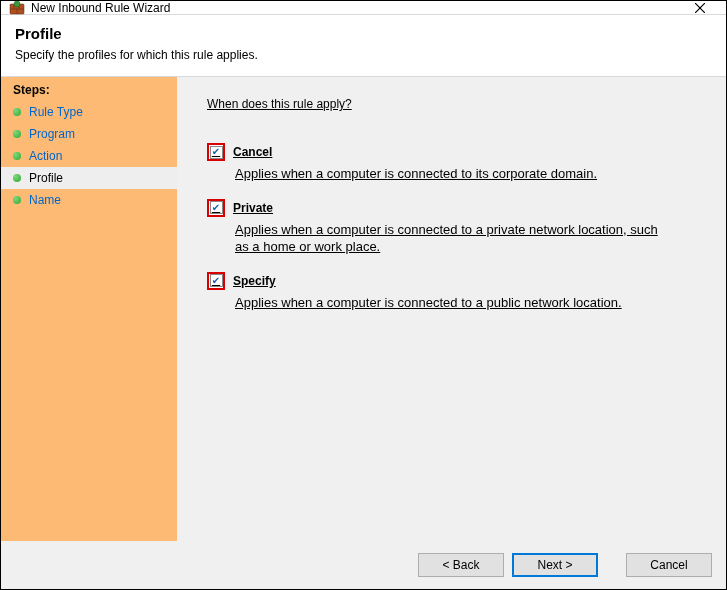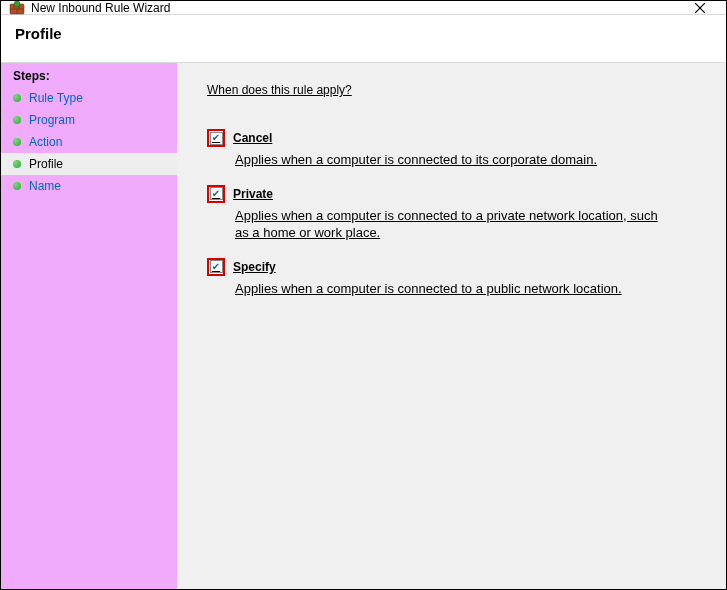--- a/index.html
+++ b/index.html
@@ -51,21 +51,21 @@
   .header-subtitle {
     font-size: 12px;
   }
   .body-area {
     flex: 1;
     display: flex;
     min-height: 0;
   }
   .steps-panel {
     width: 176px;
-    background: #f0abfc;
+    background: #fdba74;
     border-right: none;
     padding: 6px 0 0 0;
   }
   .steps-header {
     font-weight: bold;
     padding: 0 12px 4px 12px;
     font-size: 12px;
   }
   .step-item {
     display: flex;
@@ -186,20 +186,21 @@
         <svg width="10" height="10" viewBox="0 0 10 10">
           <line x1="0" y1="0" x2="10" y2="10" stroke="#000" stroke-width="1.2"></line>
           <line x1="10" y1="0" x2="0" y2="10" stroke="#000" stroke-width="1.2"></line>
         </svg>
       </span>
     </div>
   </div>
 
   <div class="header-section">
     <div class="header-title">Profile</div>
+    <div class="header-subtitle">Specify the profiles for which this rule applies.</div>
   </div>
 
   <div class="body-area">
 
     <div class="steps-panel">
       <div class="steps-header">Steps:</div>
 
       <div class="step-item">
         <span class="step-bullet"></span>
         <span class="step-label">Rule Type</span>
@@ -257,14 +258,20 @@
             </span>
           </span>
           <span class="option-label">Specify</span>
         </div>
         <div class="option-desc">Applies when a computer is connected to a public network location.</div>
       </div>
 
     </div>
   </div>
 
+  <div class="button-bar">
+    <button class="win-btn">&lt; Back</button>
+    <button class="win-btn primary">Next &gt;</button>
+    <span class="btn-gap"></span>
+    <button class="win-btn">Cancel</button>
+  </div>
 
 </div>
 
 </body></html>

